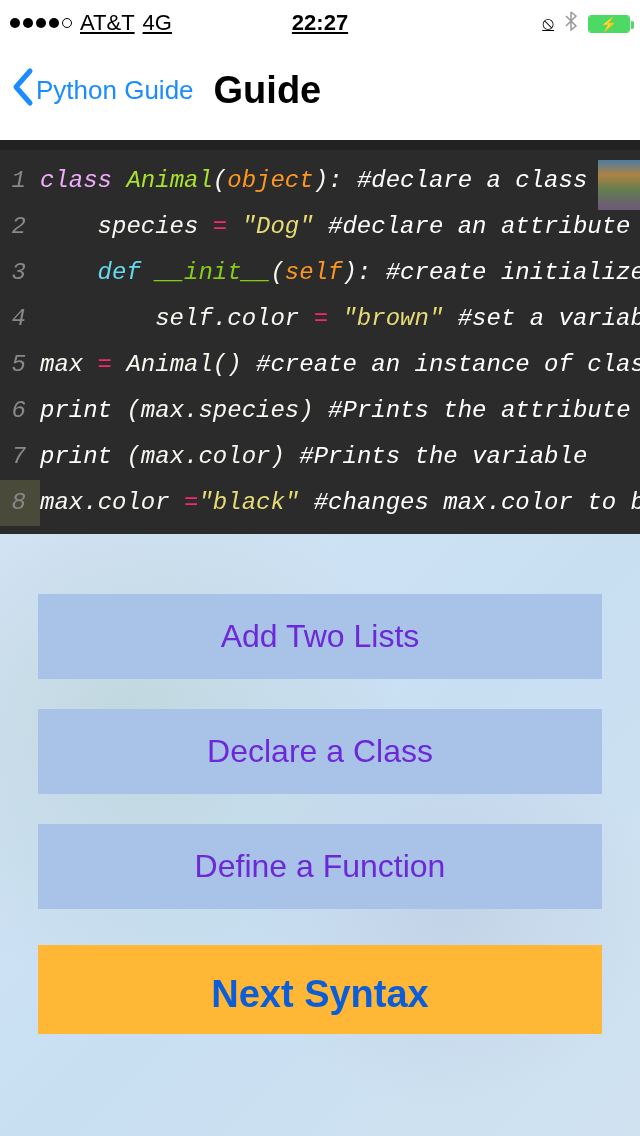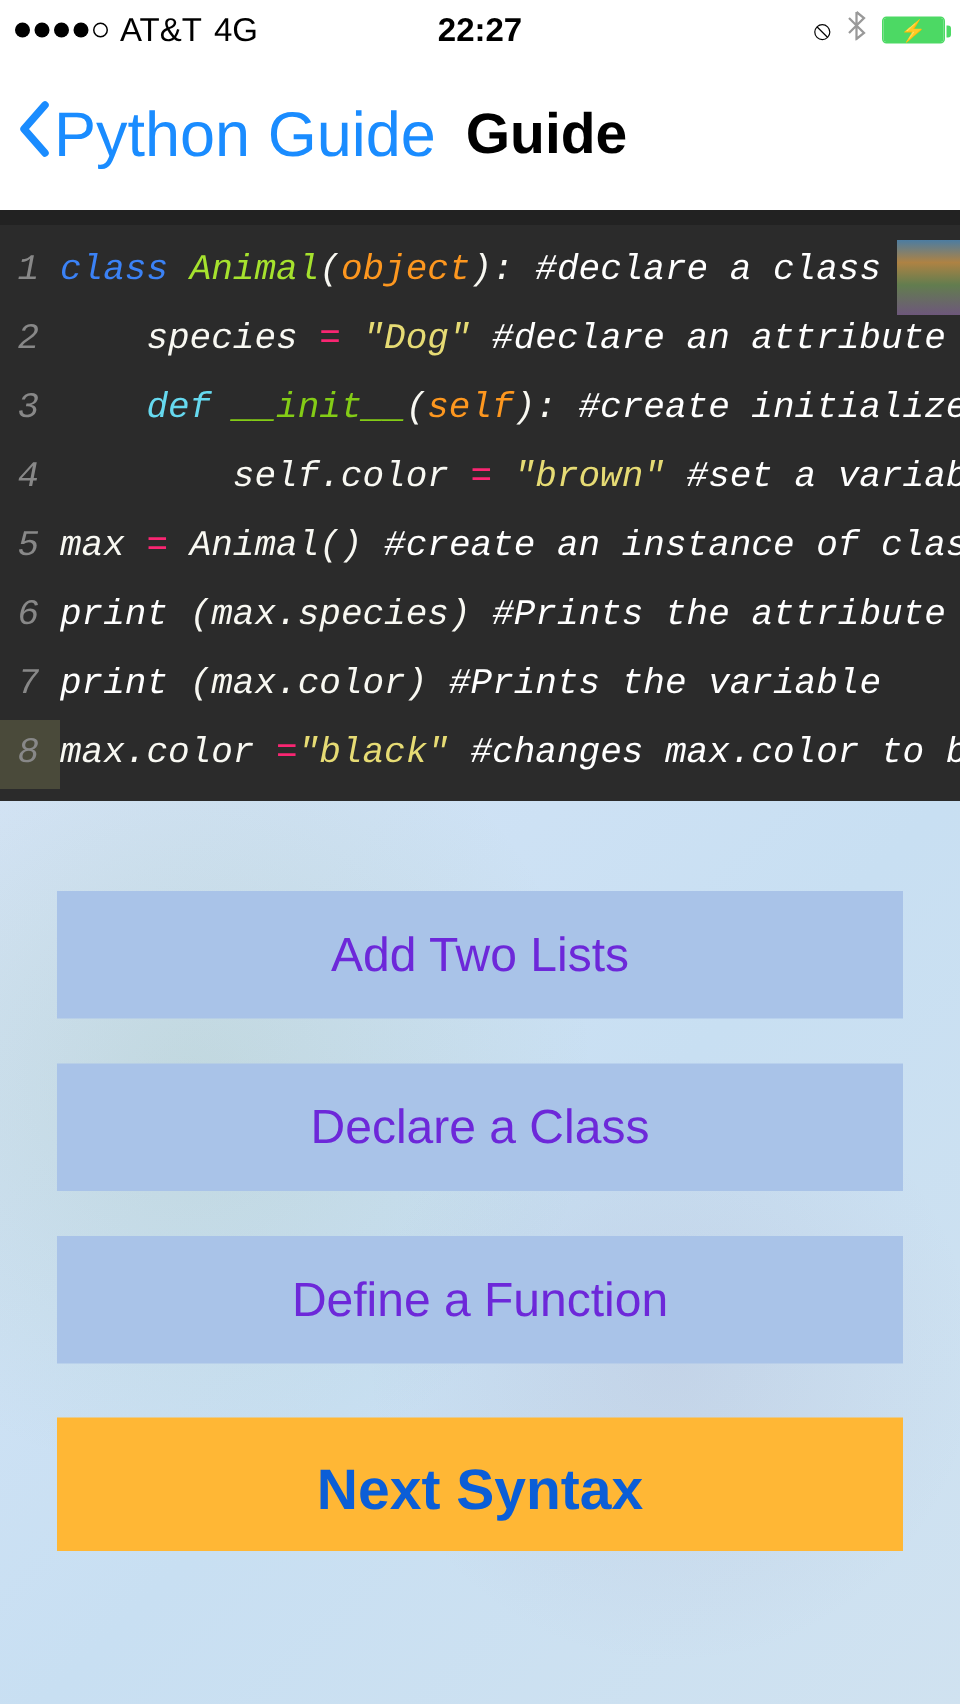--- a/index.html
+++ b/index.html
@@ -8,25 +8,26 @@
       height: 1136px;
       font-family: -apple-system, "Helvetica Neue", Helvetica, Arial, sans-serif;
       background: #fff;
       overflow: hidden;
       position: relative;
     }
     .status-bar {
       height: 40px;
       background: #fff;
       display: flex;
-      align-items: center;
-      padding: 16px 10px;
+      align-items: flex-end;
+      padding: 4px 10px;
       font-size: 22px;
       font-weight: 500;
       color: #000;
+      text-decoration: underline;
     }
     .status-left { flex: 1; display: flex; align-items: center; gap: 8px; }
     .status-center { flex: 1; text-align: center; font-weight: 600; }
     .status-right { flex: 1; display: flex; justify-content: flex-end; align-items: center; gap: 10px; }
     .signal-dots { display: flex; gap: 3px; align-items: center; }
     .dot { width: 10px; height: 10px; border-radius: 50%; background: #000; }
     .dot.empty { background: transparent; border: 1.5px solid #000; }
     .battery {
       width: 42px; height: 18px; border: 1.5px solid #4cd964; border-radius: 3px;
       position: relative; display: flex; align-items: center;
@@ -45,21 +46,21 @@
       background: #fff;
     }
     .back-chevron {
       color: #1a8cff;
       font-size: 48px;
       font-weight: 300;
       margin-right: 2px;
     }
     .back-label {
       color: #1a8cff;
-      font-size: 42px;
+      font-size: 26px;
       font-weight: 400;
       margin-right: 20px;
     }
     .nav-title {
       color: #000;
       font-size: 38px;
       font-weight: 700;
     }
 
     .code-block {
@@ -76,21 +77,21 @@
     .line-num {
       width: 40px;
       text-align: right;
       padding-right: 14px;
       color: #888;
       flex-shrink: 0;
       font-style: italic;
     }
     .code-line.highlighted .line-num { background: #4a4a3a; }
     .code-content { flex: 1; font-style: italic; }
-    .kw-class { color: #3b82f6; }
+    .kw-class { color: #f0abfc; }
     .kw-def { color: #66d9ef; }
     .kw-print { color: #ffffff; }
     .cls-name { color: #a6e22e; }
     .param { color: #fd971f; }
     .string { color: #e6db74; }
     .comment { color: #ffffff; }
     .fn-name { color: #84cc16; }
     .eq { color: #f92672; }
     .ident { color: #f8f8f2; }
     .punct { color: #f8f8f2; }

